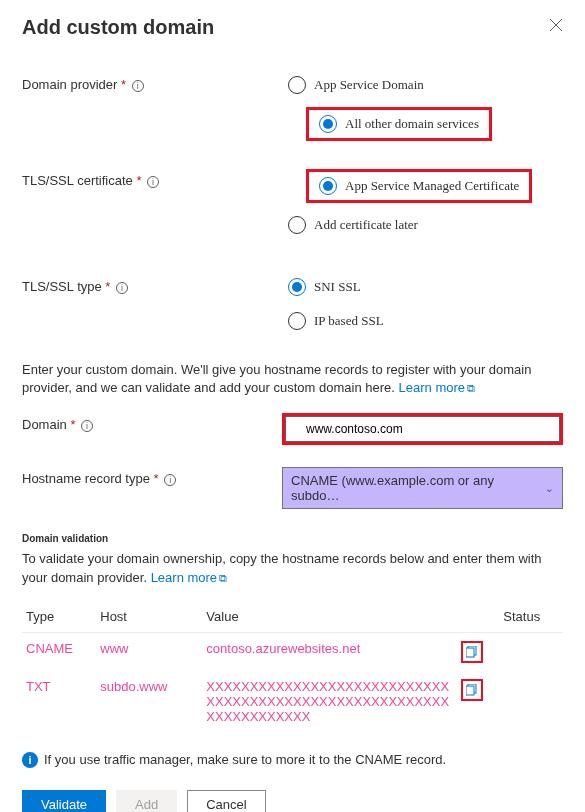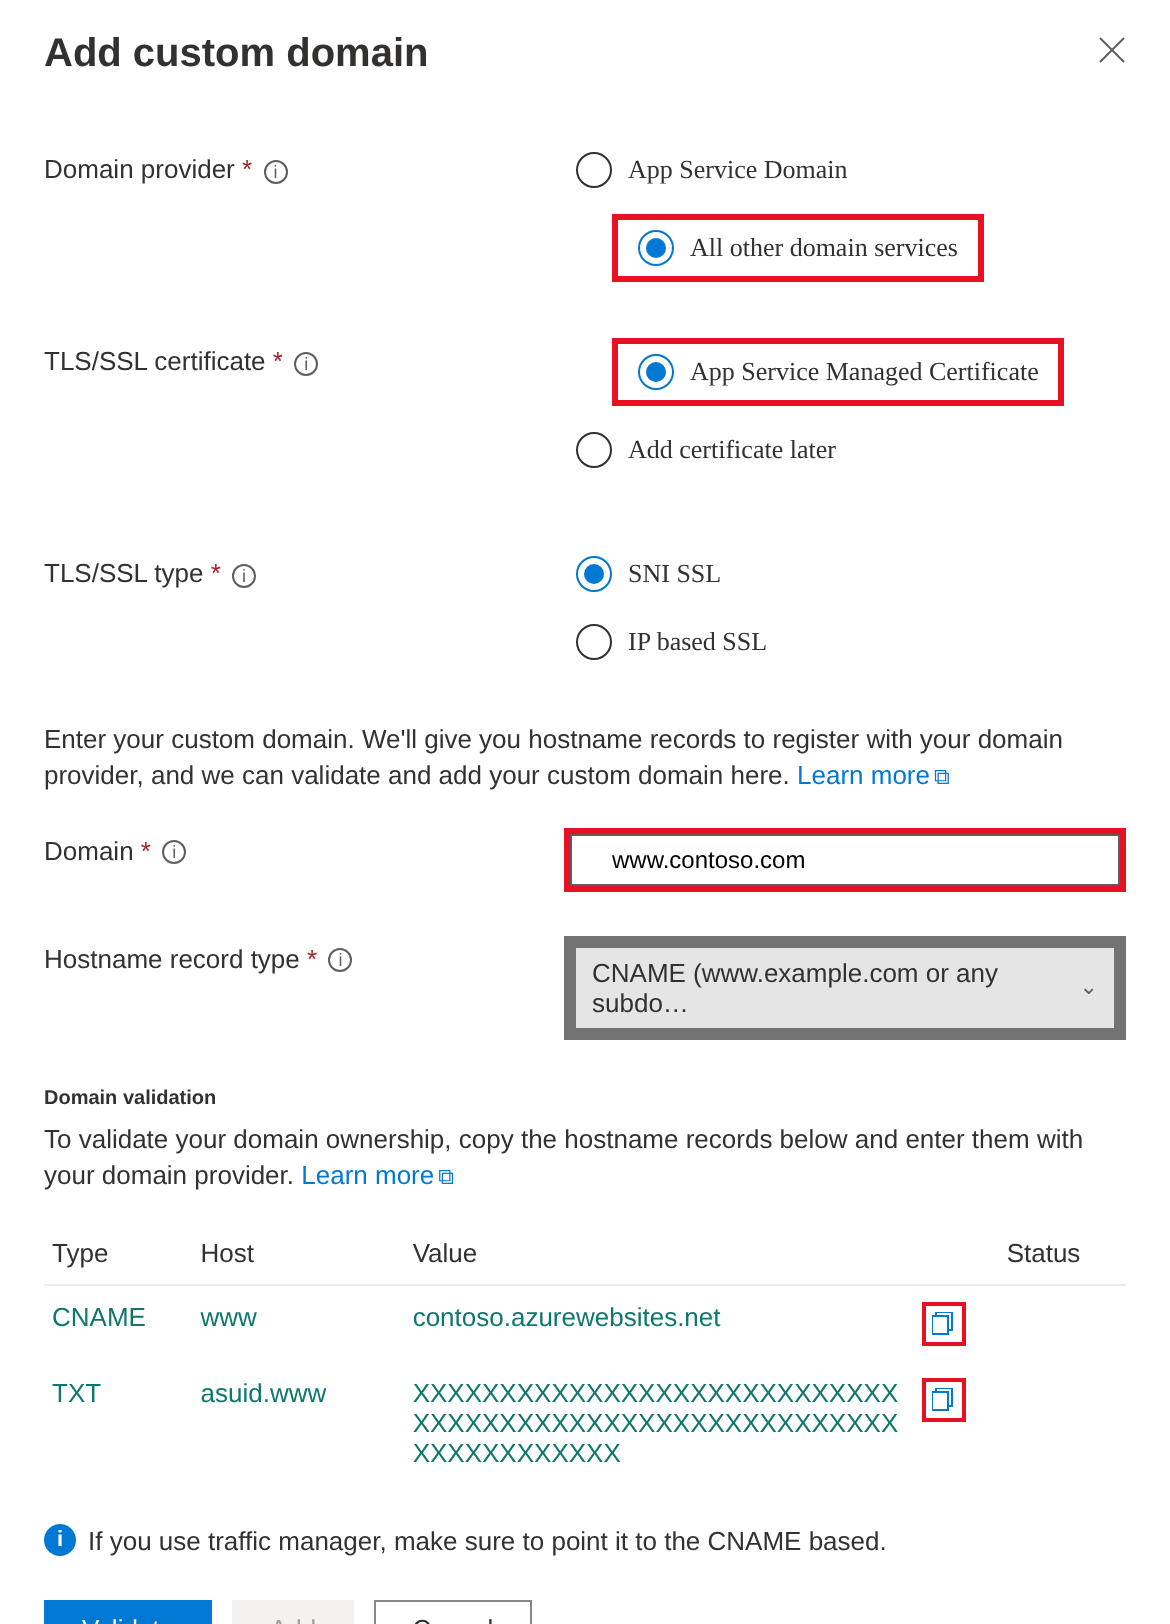--- a/index.html
+++ b/index.html
@@ -99,22 +99,22 @@
     padding: 5px 20px;
     font-size: 12px;
     border: 1px solid #605e5c;
     outline: none;
   }
   .text-input-wrap { border: 3px solid #e81123; }
   .select {
     width: 100%;
     padding: 5px 8px;
     font-size: 13px;
-    border: 6px solid #737373;
-    background: #e5e5e5;
+    border: 1px solid #737373;
+    background: #c4b5fd;
     position: relative;
     display: flex;
     justify-content: space-between;
     align-items: center;
   }
   .chev { font-size: 11px; color: #605e5c; }
   h2 {
     font-size: 10px;
     font-weight: 600;
     margin: 24px 0 6px 0;
@@ -124,21 +124,21 @@
     border-collapse: collapse;
     margin-top: 14px;
   }
   th, td {
     text-align: left;
     padding: 8px 4px;
     font-size: 13px;
     vertical-align: top;
   }
   th { font-weight: 400; color: #323130; border-bottom: 1px solid #edebe9; }
-  td { color: #0f766e; }
+  td { color: #ec4899; }
   .col-type { width: 70px; }
   .col-host { width: 100px; }
   .col-value { width: 240px; word-break: break-all; }
   .col-copy { width: 40px; text-align: center; }
   .col-status { width: 60px; }
   .copy-btn {
     border: 2px solid #e81123;
     display: inline-flex;
     width: 22px; height: 22px;
     align-items: center;
@@ -305,35 +305,35 @@
       <td><span class="copy-btn">
             <svg width="12" height="12" viewBox="0 0 12 12">
               <rect x="2" y="0" width="8" height="9" fill="none" stroke="#0078d4"></rect>
               <rect x="0" y="2" width="8" height="9" fill="#fff" stroke="#0078d4"></rect>
             </svg>
           </span></td>
       <td></td>
     </tr>
     <tr>
       <td>TXT</td>
-      <td>asuid.www</td>
+      <td>subdo.www</td>
       <td class="col-value">XXXXXXXXXXXXXXXXXXXXXXXXXXXXXXXXXXXXXXXXXXXXXXXXXXXXXXXXXXXXXXXXXXXX</td>
       <td><span class="copy-btn">
             <svg width="12" height="12" viewBox="0 0 12 12">
               <rect x="2" y="0" width="8" height="9" fill="none" stroke="#0078d4"></rect>
               <rect x="0" y="2" width="8" height="9" fill="#fff" stroke="#0078d4"></rect>
             </svg>
           </span></td>
       <td></td>
     </tr>
   </tbody>
 </table>
 
 <div class="info-row">
   <span class="info-badge">i</span>
-  <span>If you use traffic manager, make sure to point it to the CNAME based.</span>
+  <span>If you use traffic manager, make sure to more it to the CNAME record.</span>
 </div>
 
 <div class="buttons">
   <button class="btn btn-primary">Validate</button>
   <button class="btn btn-disabled">Add</button>
   <button class="btn btn-default">Cancel</button>
 </div>
 
 </body></html>

